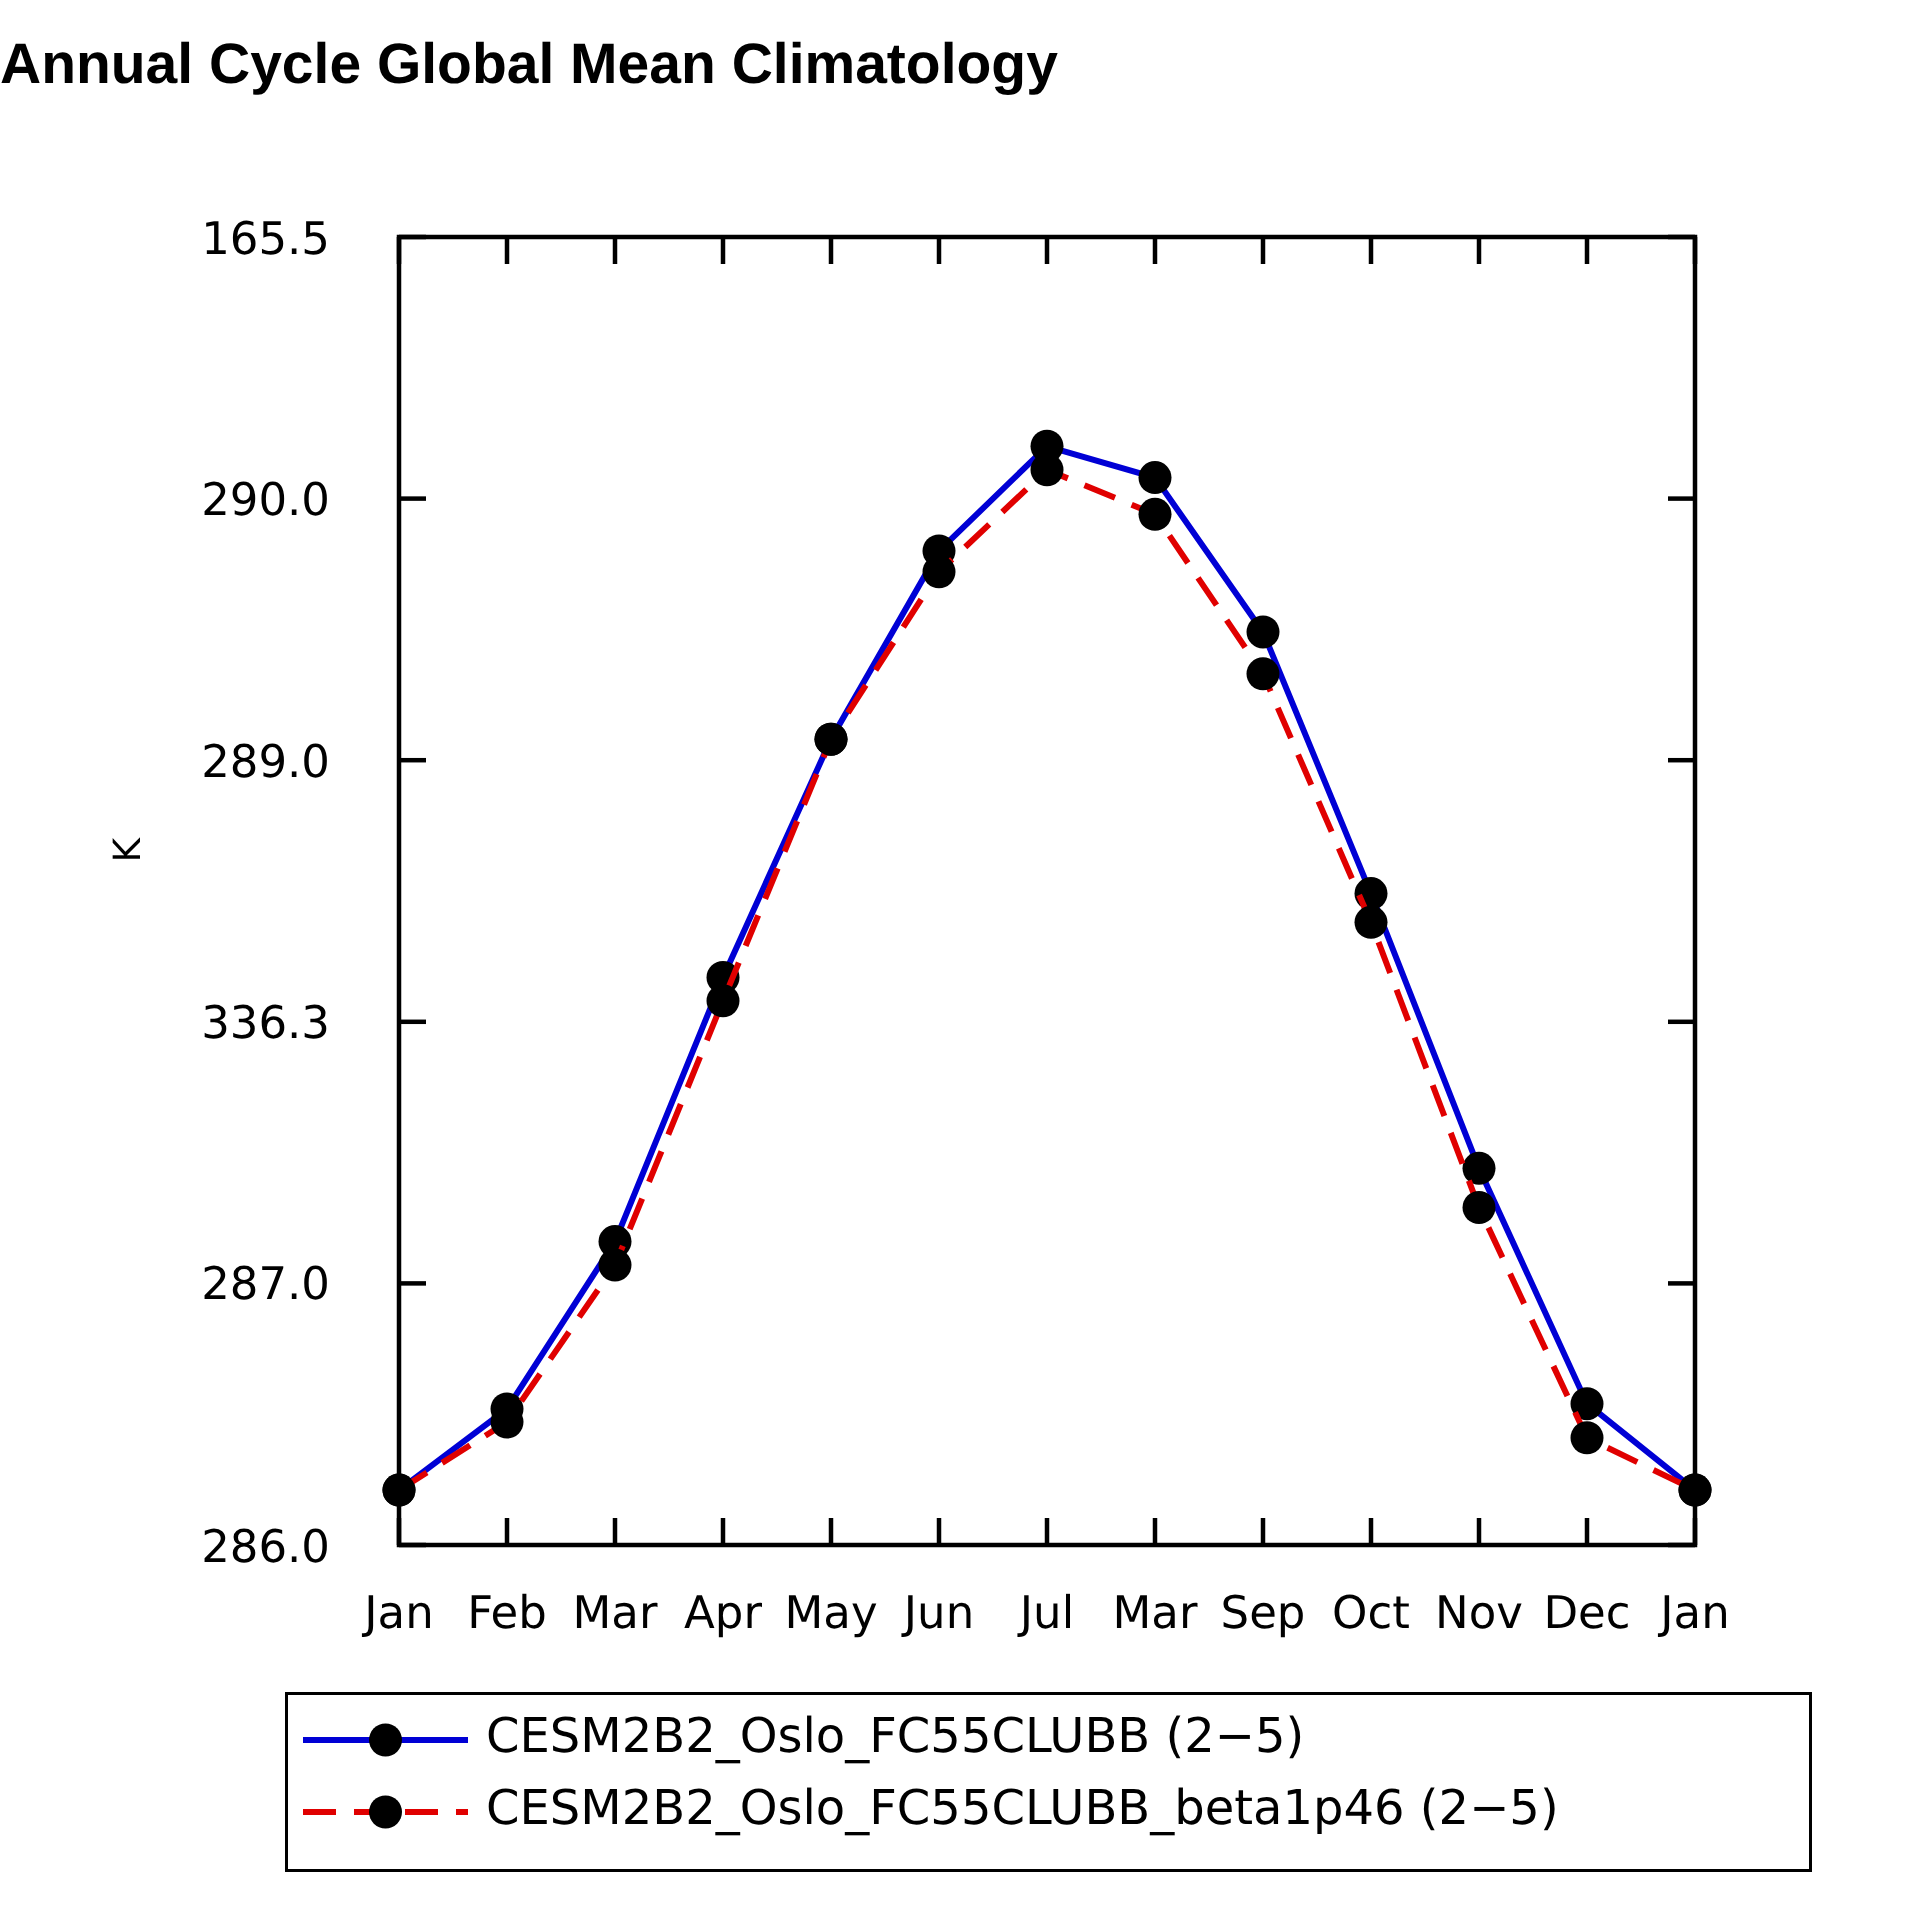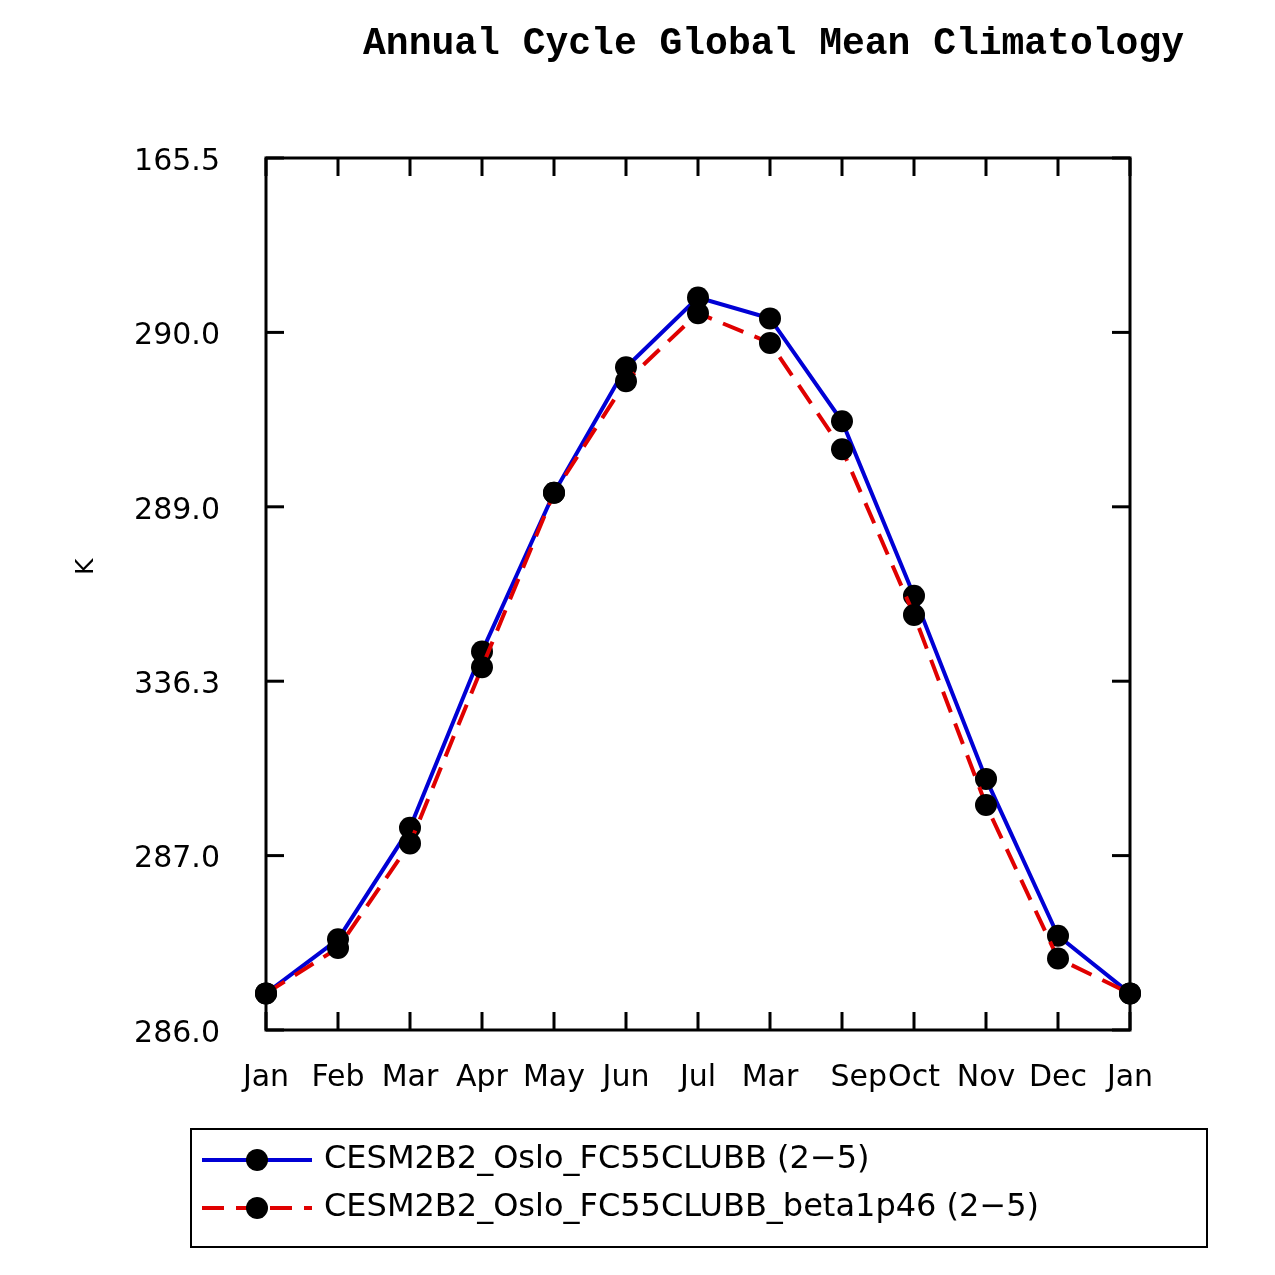--- a/index.html
+++ b/index.html
@@ -19,22 +19,22 @@
     left: 0;
     top: 0;
     width: 1275px;
     height: 1275px;
   }
   .title {
     position: absolute;
     left: 0;
     top: 22px;
     width: 1184px;
-    text-align: right;
-    font-family: Liberation Mono, monospace;
+    text-align: left;
+    font-family: Liberation Sans, sans-serif;
     font-weight: bold;
     font-size: 38px;
     color: #000000;
     letter-spacing: 0px;
   }
   .subtitle {
     position: absolute;
     left: 258px;
     top: 98px;
     font-family: "DejaVu Sans", sans-serif;
@@ -113,21 +113,21 @@
   <div class="ytick-label" style="left:60px; top:142px;">165.5</div>
 
   <div class="xtick-label" style="left:221px; top:1058px;">Jan</div>
   <div class="xtick-label" style="left:293px; top:1058px;">Feb</div>
   <div class="xtick-label" style="left:365px; top:1058px;">Mar</div>
   <div class="xtick-label" style="left:437px; top:1058px;">Apr</div>
   <div class="xtick-label" style="left:509px; top:1058px;">May</div>
   <div class="xtick-label" style="left:581px; top:1058px;">Jun</div>
   <div class="xtick-label" style="left:653px; top:1058px;">Jul</div>
   <div class="xtick-label" style="left:725px; top:1058px;">Mar</div>
-  <div class="xtick-label" style="left:797px; top:1058px;text-align:right;">Sep</div>
+  <div class="xtick-label" style="left:797px; top:1058px;">Sep</div>
   <div class="xtick-label" style="left:869px; top:1058px;">Oct</div>
   <div class="xtick-label" style="left:941px; top:1058px;">Nov</div>
   <div class="xtick-label" style="left:1013px; top:1058px;">Dec</div>
   <div class="xtick-label" style="left:1085px; top:1058px;">Jan</div>
 
   <svg id="plot" width="1275" height="1275" style="position:absolute; left:0; top:0;">
     <rect id="axes-frame" x="266" y="158" width="864" height="872" fill="none" stroke="#000000" stroke-width="3"></rect>
     <g id="ticks">
         <line x1="266" y1="1030" x2="266" y2="1012" stroke="#000000" stroke-width="3"></line>
         <line x1="266" y1="158" x2="266" y2="176" stroke="#000000" stroke-width="3"></line>

